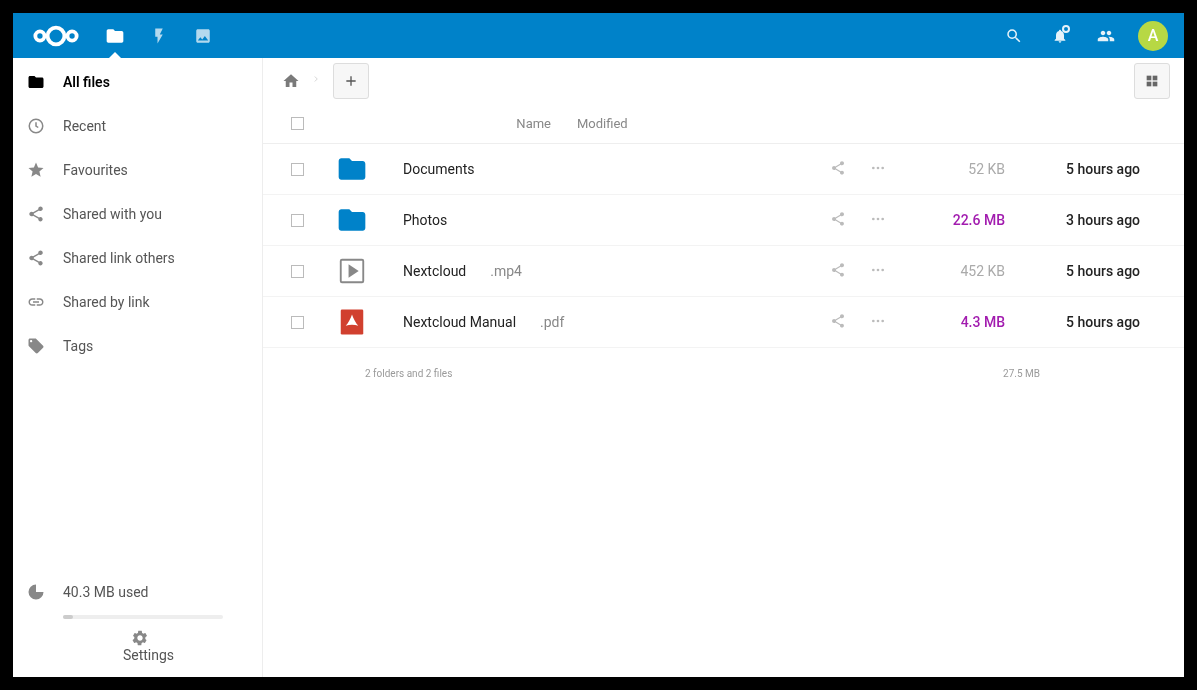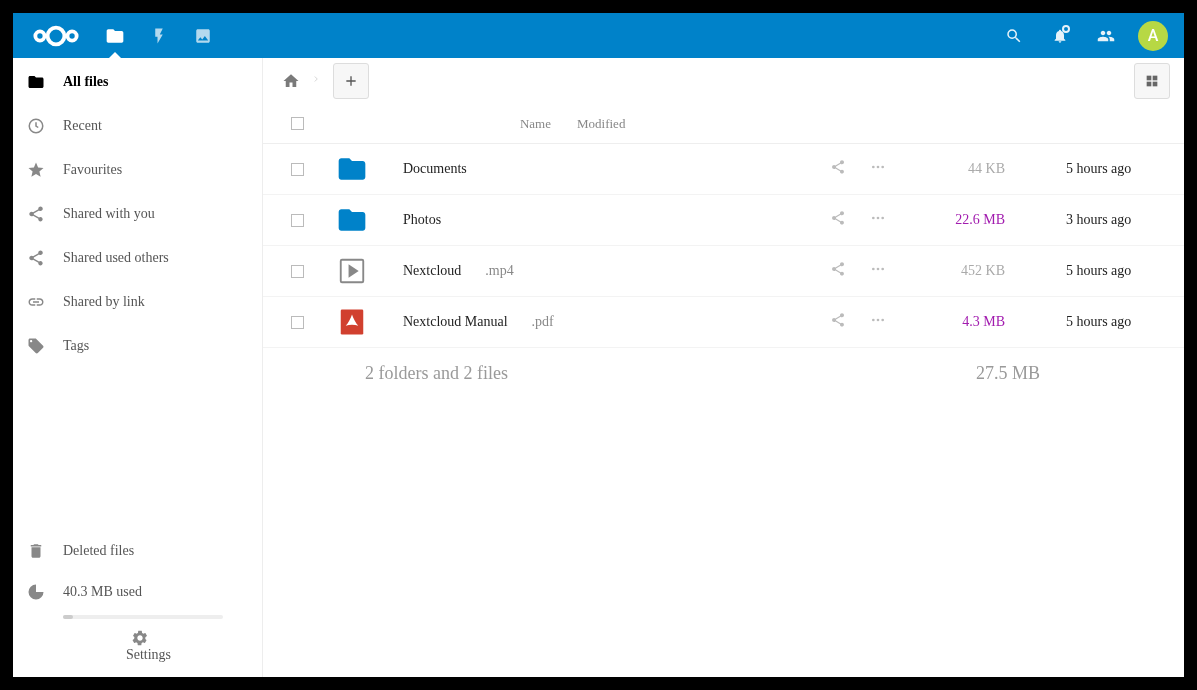--- a/index.html
+++ b/index.html
@@ -12,21 +12,21 @@
   .logo { margin-left: 8px; margin-right: 10px; display:flex; align-items:center; }
   .nav-icons { display: flex; align-items: center; }
   .nav-icon { width: 44px; height: 45px; display: flex; align-items: center; justify-content: center; cursor: pointer; opacity: 0.7; }
   .nav-icon.active { opacity: 1; position: relative; }
   .nav-icon.active::after { content:''; position:absolute; bottom:-1px; left:50%; transform:translateX(-50%); border-left:7px solid transparent; border-right:7px solid transparent; border-bottom:7px solid #fff; }
   .header-right { margin-left: auto; display: flex; align-items: center; gap: 6px; }
   .header-btn { width: 40px; height: 40px; display:flex; align-items:center; justify-content:center; cursor:pointer; opacity:0.9; position:relative; }
   .avatar { width:30px; height:30px; border-radius:50%; background:#b7d844; color:#fff; display:flex; align-items:center; justify-content:center; font-weight:500; font-size:16px; margin-left:6px; margin-right:8px; cursor:pointer;}
 
   
-  .body { flex:1; display:flex; overflow:hidden;font-family:Liberation Serif, serif; }
+  .body { flex:1; display:flex; overflow:hidden; }
 
   
   .sidebar { width:250px; border-right:1px solid #ededed; display:flex; flex-direction:column; padding-top: 2px;}
   .side-list { list-style:none; }
   .side-item { display:flex; align-items:center; height:44px; padding-left:14px; cursor:pointer; color:#555; }
   .side-item.active { font-weight:600; color:#000; }
   .side-item .si-icon { width:28px; display:flex; align-items:center; justify-content:flex-start; }
   .side-item .si-label { margin-left:8px; font-size:14px; }
   .side-bottom { margin-top:auto; padding-bottom:4px; }
   .quota-bar { height:4px; background:#eee; border-radius:2px; margin:4px 0 0 50px; width:160px; position:relative; }
@@ -54,21 +54,21 @@
   .row { display:flex; align-items:center; height:51px; border-bottom:1px solid #f3f3f3; padding:0 14px;gap:19px;}
   .chk { width:13px; height:13px; border:1px solid #bbb; background:#fff; cursor:pointer;}
   .ficon { width:32px; height:32px; display:flex; align-items:center; justify-content:center;}
   .fname { font-size:14px; color:#222; cursor:pointer;}
   .fext { color:#888;padding-left:24px; }
   .row-action { color:#bbb; cursor:pointer; width:20px; text-align:center;}
   .size-dim { color:#aaa; }
   .size-strong { color:#a21caf; font-weight:500; }
   .mod-strong { color:#222; font-weight:500;margin-left:16px; }
 
-  .summary { display:flex; align-items:center; height:50px; padding:0 14px; color:#9a9a9a; font-size:18px;}
+  .summary { display:flex; align-items:center; height:50px; padding:0 14px; color:#9a9a9a; font-size:10px;}
   .summary .col-name { padding-left:4px; }
 
   .notif-dot{ position:absolute; top:9px; right:10px; width:8px; height:8px; border-radius:50%; background:#0082c9; border:2px solid #fff;}
 </style>
 </head>
 <body>
 
 <div class="frame">
 <div class="app">
 
@@ -155,49 +155,41 @@
                 </svg>
               </span>
           <span class="si-label">Shared with you</span>
         </li>
         <li class="side-item">
           <span class="si-icon">
                 <svg width="18" height="18" viewBox="0 0 24 24" fill="#888">
                   <path d="M18 16c-.8 0-1.5.3-2 .8l-7-4.1c0-.2.1-.5.1-.7s0-.5-.1-.7l7-4.1c.5.5 1.2.8 2 .8 1.7 0 3-1.3 3-3s-1.3-3-3-3-3 1.3-3 3c0 .2 0 .5.1.7l-7 4.1c-.5-.5-1.2-.8-2-.8-1.7 0-3 1.3-3 3s1.3 3 3 3c.8 0 1.5-.3 2-.8l7 4.1c0 .2-.1.4-.1.7 0 1.6 1.3 2.9 2.9 2.9s3-1.3 3-2.9-1.2-3-2.9-3z"></path>
                 </svg>
               </span>
-          <span class="si-label">Shared used others</span>
+          <span class="si-label">Shared link others</span>
         </li>
         <li class="side-item">
           <span class="si-icon">
                 <svg width="18" height="18" viewBox="0 0 24 24" fill="#888">
                   <path d="M3.9 12c0-1.71 1.39-3.1 3.1-3.1h4V7H7c-2.76 0-5 2.24-5 5s2.24 5 5 5h4v-1.9H7c-1.71 0-3.1-1.39-3.1-3.1zM8 13h8v-2H8v2zm9-6h-4v1.9h4c1.71 0 3.1 1.39 3.1 3.1s-1.39 3.1-3.1 3.1h-4V17h4c2.76 0 5-2.24 5-5s-2.24-5-5-5z"></path>
                 </svg>
               </span>
           <span class="si-label">Shared by link</span>
         </li>
         <li class="side-item">
           <span class="si-icon">
                 <svg width="18" height="18" viewBox="0 0 24 24" fill="#888">
                   <path d="M21.41 11.58l-9-9C12.05 2.22 11.55 2 11 2H4c-1.1 0-2 .9-2 2v7c0 .55.22 1.05.59 1.42l9 9c.36.36.86.58 1.41.58s1.05-.22 1.41-.59l7-7c.37-.36.59-.86.59-1.41s-.23-1.06-.59-1.42zM5.5 7C4.67 7 4 6.33 4 5.5S4.67 4 5.5 4 7 4.67 7 5.5 6.33 7 5.5 7z"></path>
                 </svg>
               </span>
           <span class="si-label">Tags</span>
         </li>
       </ul>
 
       <div class="side-bottom">
-        <div class="side-item">
-          <span class="si-icon">
-                <svg width="18" height="18" viewBox="0 0 24 24" fill="#888">
-                  <path d="M6 19c0 1.1.9 2 2 2h8c1.1 0 2-.9 2-2V7H6v12zM19 4h-3.5l-1-1h-5l-1 1H5v2h14V4z"></path>
-                </svg>
-              </span>
-          <span class="si-label">Deleted files</span>
-        </div>
         <div class="side-item" style="height:38px;">
           <span class="si-icon">
                 <svg width="18" height="18" viewBox="0 0 24 24" fill="#888">
                   <path d="M12 2A10 10 0 002 12a10 10 0 0010 10 10 10 0 0010-10h-10V2z"></path>
                 </svg>
               </span>
           <span class="si-label">40.3 MB used</span>
         </div>
         <div style="padding-left:0;">
               <div class="quota-bar">
@@ -268,21 +260,21 @@
     <div class="col-actions">
       <span class="row-action"><svg width="16" height="16" viewBox="0 0 24 24" fill="#bbb">
                     <path d="M18 16c-.8 0-1.5.3-2 .8l-7-4.1c0-.2.1-.5.1-.7s0-.5-.1-.7l7-4.1c.5.5 1.2.8 2 .8 1.7 0 3-1.3 3-3s-1.3-3-3-3-3 1.3-3 3c0 .2 0 .5.1.7l-7 4.1c-.5-.5-1.2-.8-2-.8-1.7 0-3 1.3-3 3s1.3 3 3 3c.8 0 1.5-.3 2-.8l7 4.1c0 .2-.1.4-.1.7 0 1.6 1.3 2.9 2.9 2.9s3-1.3 3-2.9-1.2-3-2.9-3z"></path>
                   </svg></span>
       <span class="row-action"><svg width="16" height="16" viewBox="0 0 24 24" fill="#bbb">
                     <circle cx="5" cy="12" r="2"></circle>
                     <circle cx="12" cy="12" r="2"></circle>
                     <circle cx="19" cy="12" r="2"></circle>
                   </svg></span>
     </div>
-    <div class="col-size size-dim">44 KB</div>
+    <div class="col-size size-dim">52 KB</div>
     <div class="col-mod mod-strong">5 hours ago</div>
   </div>
             <div class="row">
     <div class="col-check">
                 <div class="chk"></div>
               </div>
     <div class="col-icon">
                 <div class="ficon">
                   <svg width="32" height="32" viewBox="0 0 24 24" fill="#0082c9">
                     <path d="M10 4H4c-1.1 0-2 .9-2 2v12c0 1.1.9 2 2 2h16c1.1 0 2-.9 2-2V8c0-1.1-.9-2-2-2h-8l-2-2z"></path>

